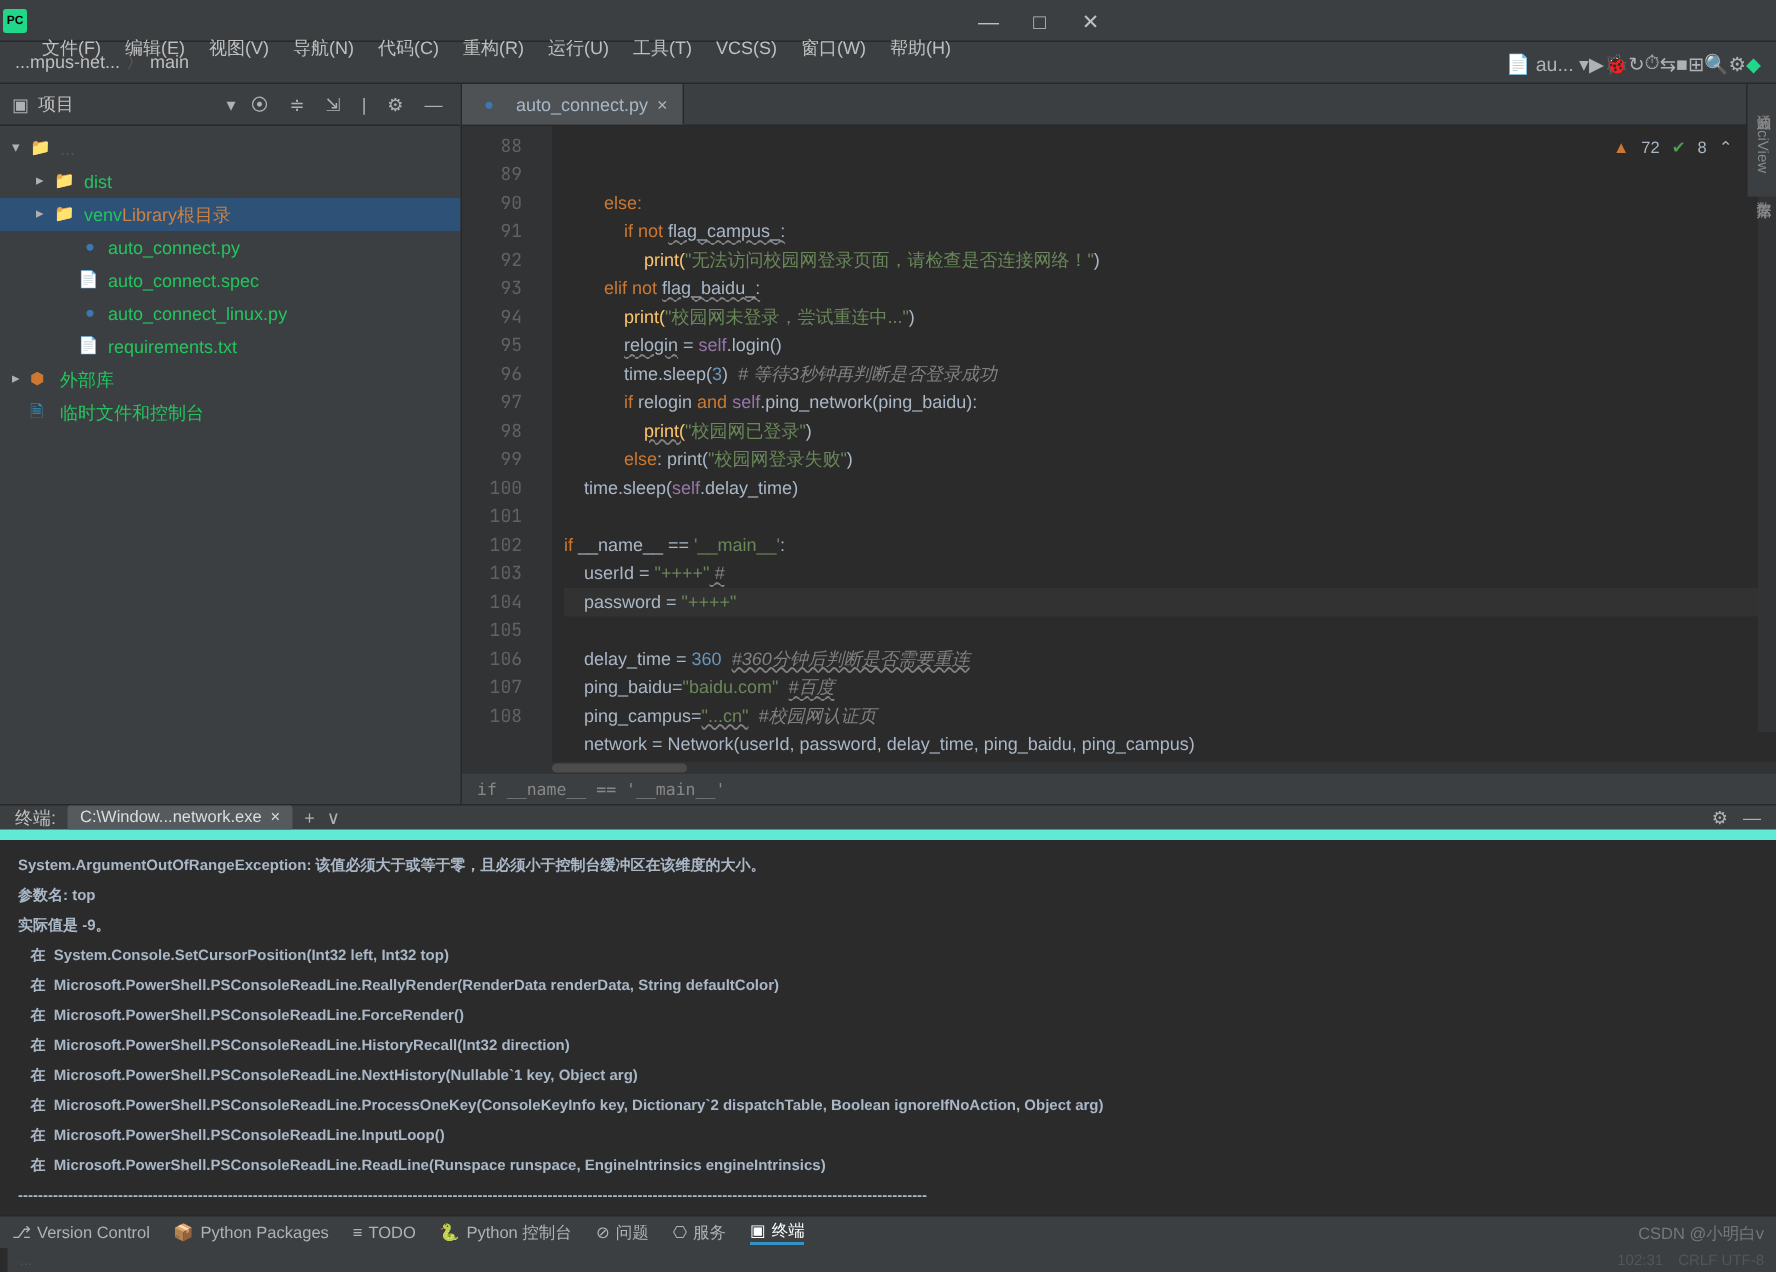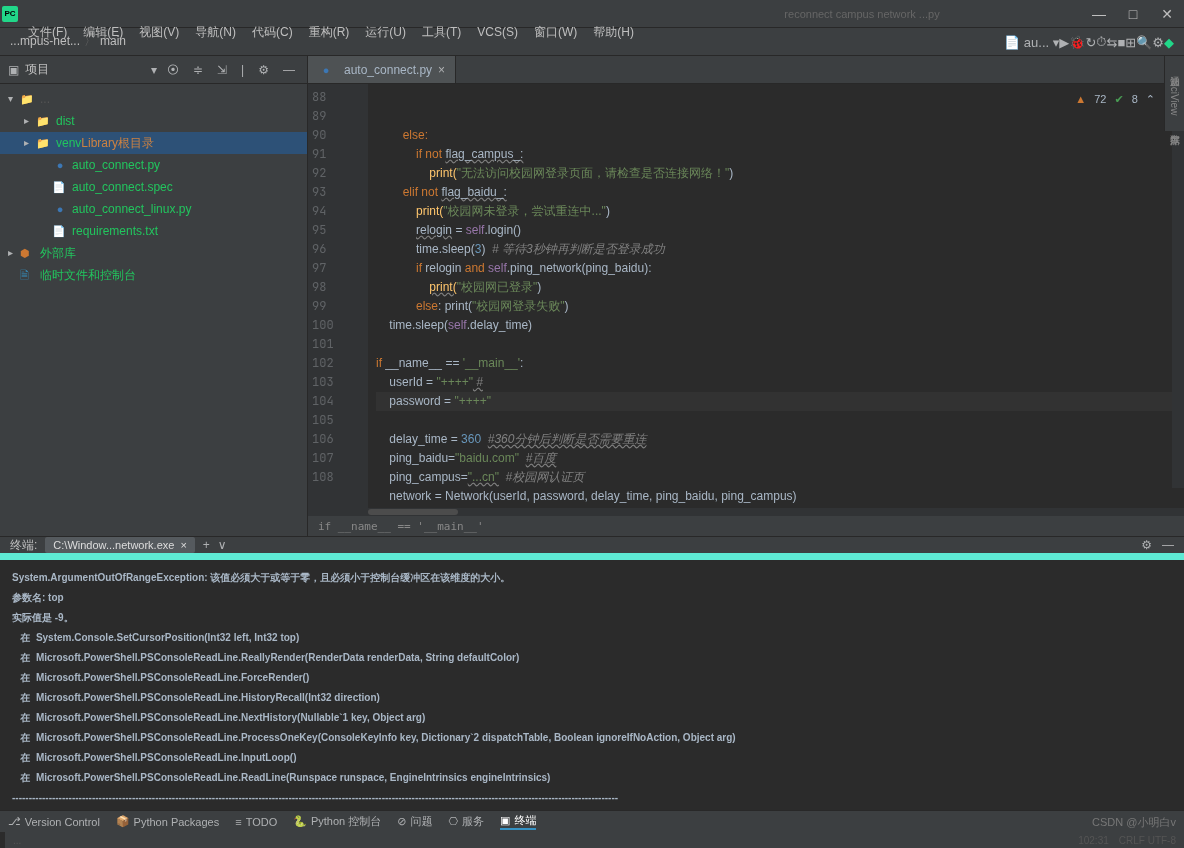--- a/index.html
+++ b/index.html
@@ -32,21 +32,21 @@
 .ico.py { color:#3c77b4; display:inline-flex; align-items:center; justify-content:center; }
 .ico.txt { color:#a9b7c6; }
 .ico.spec { color:#afb1b3; }
 .lbl { color:#22c55e; }
 .lbl.hi { color:#cc8242; }
 .editor-pane { flex:1; background:#2b2b2b; display:flex; flex-direction:column; position:relative; }
 .tabs { height:28px; background:#3c3f41; display:flex; border-bottom:1px solid #282828; }
 .tab { display:flex; align-items:center; padding:0 10px; gap:6px; background:#4e5254; border-right:1px solid #282828; }
 .tab-close { color:#afb1b3; cursor:pointer; }
 .code-area { flex:1; display:flex; position:relative; overflow:hidden; }
-.gutter { width:48px; background:#313335; text-align:left; padding:4px 8px 4px 4px; font-family:'JetBrains Mono','Consolas',monospace; font-size:12px; line-height:19px; color:#606366; }
+.gutter { width:48px; background:#313335; text-align:right; padding:4px 8px 4px 4px; font-family:'JetBrains Mono','Consolas',monospace; font-size:12px; line-height:19px; color:#606366; }
 .fold-gutter { width:12px; background:#313335; padding:4px 0; }
 .code { flex:1; padding:4px 8px; font-family:'JetBrains Mono','Consolas',monospace; font-size:12px; line-height:19px; white-space:pre; color:#a9b7c6; position:relative; }
 .code .kw { color:#cc7832; }
 .code .str { color:#6a8759; }
 .code .self { color:#9876aa; }
 .code .com { color:#808080; font-style:italic;margin-top:40px; }
 .code .fn { color:#ffc66d; }
 .code .num { color:#6897bb; }
 .code .wave { text-decoration:underline wavy #808080; }
 .code .hl-line { background:#323232; display:block; width:100%; }
@@ -81,21 +81,20 @@
   <span class="menu-item">编辑(E)</span>
   <span class="menu-item">视图(V)</span>
   <span class="menu-item">导航(N)</span>
   <span class="menu-item">代码(C)</span>
   <span class="menu-item">重构(R)</span>
   <span class="menu-item">运行(U)</span>
   <span class="menu-item">工具(T)</span>
   <span class="menu-item">VCS(S)</span>
   <span class="menu-item">窗口(W)</span>
   <span class="menu-item">帮助(H)</span>
-  <span class="title-center">reconnect campus network ...py</span>
   <span class="win-btn">—</span>
   <span class="win-btn">□</span>
   <span class="win-btn">✕</span>
 </div>
 
 <div class="navbar">
   <span class="crumb">
     <span>...mpus-net...</span><span class="sep">〉</span><span>main</span>
   </span>
   <div class="nav-right">

